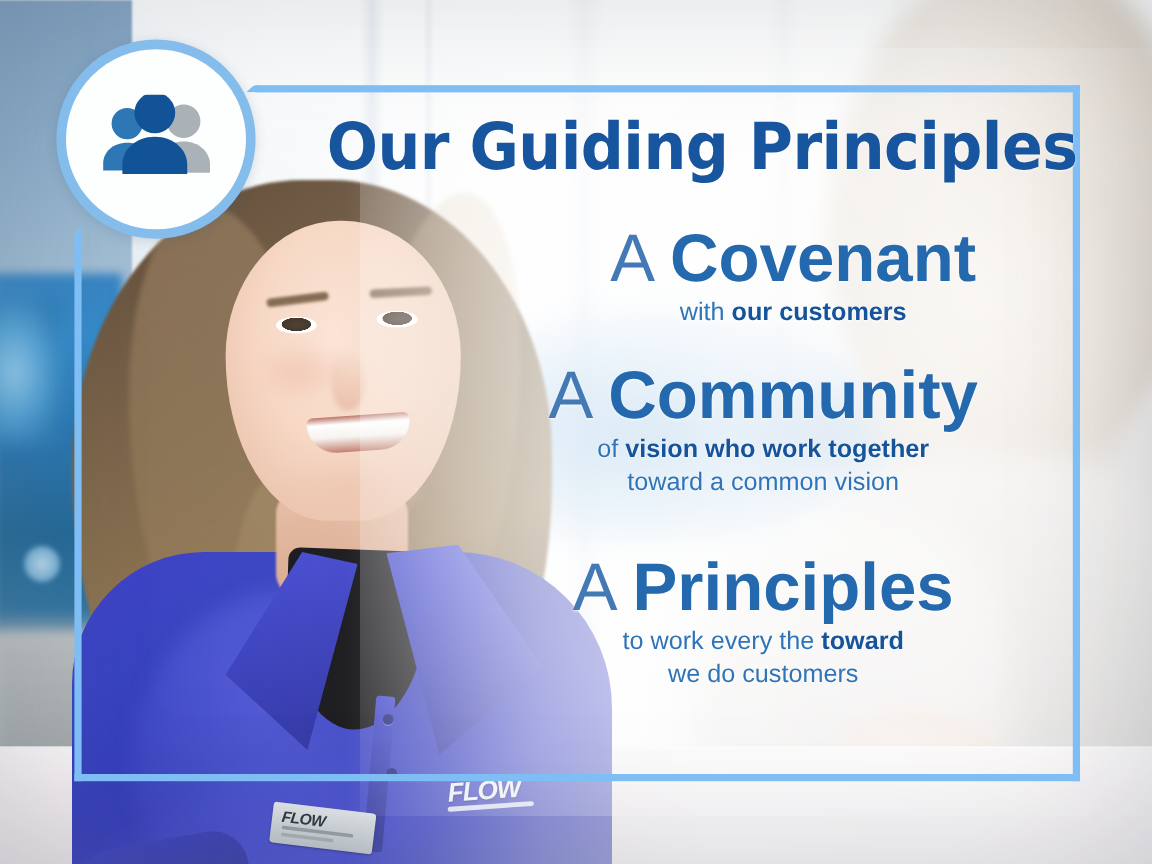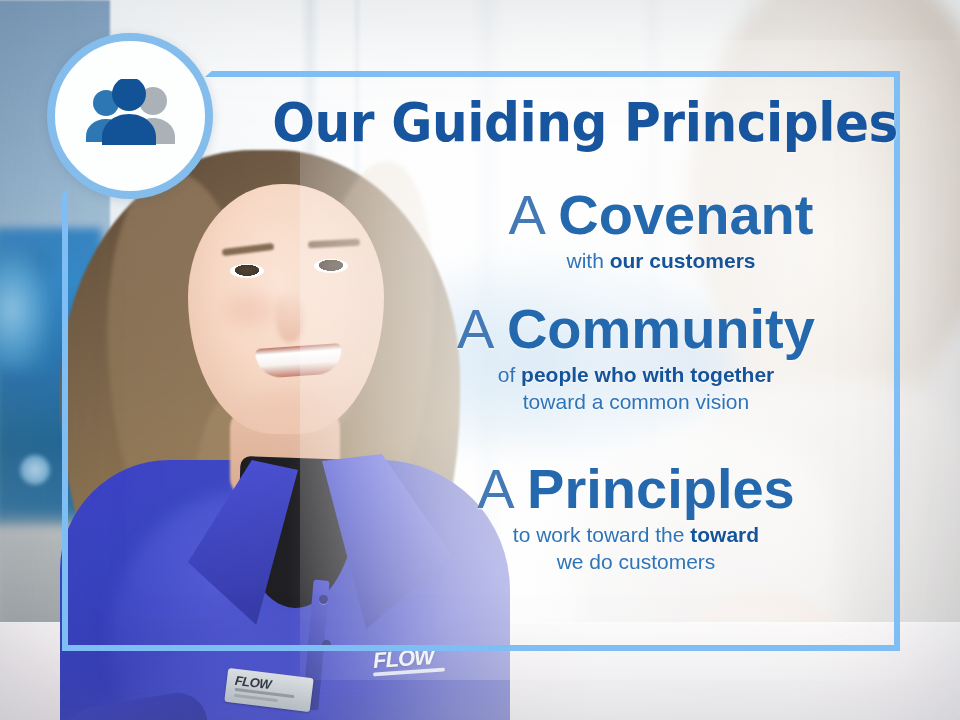--- a/index.html
+++ b/index.html
@@ -299,29 +299,29 @@
         <span class="ln"><span>with </span><b>our customers</b></span>
       </div>
   </div>
 
   <div class="block" id="b2">
     <div class="headline">
       <span class="art">A</span>
       <span class="key">Community</span>
     </div>
     <div class="sub">
-        <span class="ln"><span>of </span><b>people who with together</b></span>
+        <span class="ln"><span>of </span><b>vision who work together</b></span>
         <span class="ln"><span>toward a common vision</span></span>
       </div>
   </div>
 
   <div class="block" id="b3">
     <div class="headline">
       <span class="art">A</span>
       <span class="key">Principles</span>
     </div>
     <div class="sub">
-        <span class="ln"><span>to work toward the </span><b>toward</b></span>
+        <span class="ln"><span>to work every the </span><b>toward</b></span>
         <span class="ln"><span>we do customers</span></span>
       </div>
   </div>
 
 </div>
 
 </body></html>

